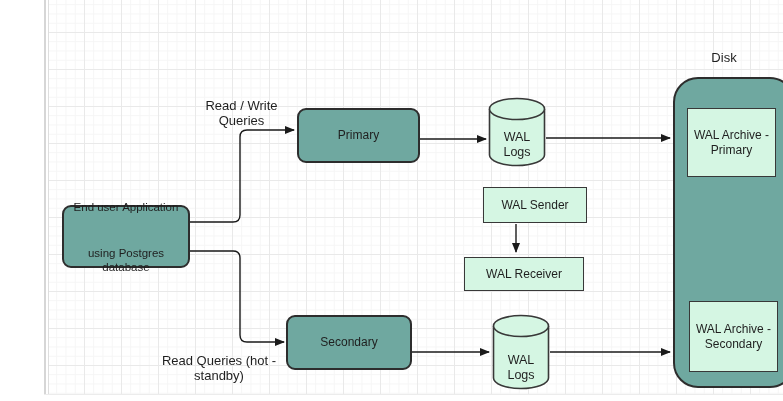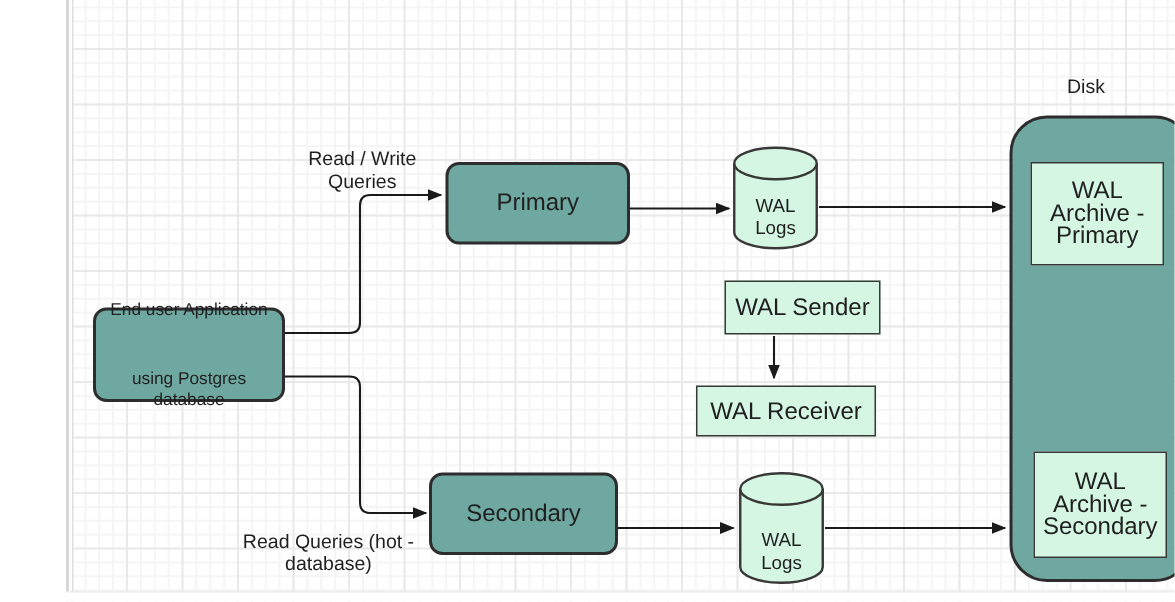--- a/index.html
+++ b/index.html
@@ -18,21 +18,21 @@
     background-size:37px 37px, 37px 37px, 9.25px 9.25px, 9.25px 9.25px;
     background-position:3px 0, 0 -5px, 3px 0, 0 -5px;
     margin-left:44px;
   }
   .node{
     position:absolute;
     box-sizing:border-box;
     display:flex;flex-direction:column;
     align-items:center;justify-content:center;
     text-align:center;
-    font-size:16px;line-height:15px;
+    font-size:12px;line-height:15px;
     z-index:2;
   }
   .teal{
     background:#6FA8A0;
     border:2px solid #2d2d2d;
     border-radius:9px;
   }
   .mint{
     background:#D5F6E3;
     border:1.5px solid #383838;
@@ -147,20 +147,20 @@
     <span>WAL Receiver</span>
   </div>
 
   <div class="edge-label" style="left:140px;top:98px;width:115px;">
     <div>Read / Write</div>
     <div>Queries</div>
   </div>
 
   <div class="edge-label" style="left:105px;top:353px;width:140px;">
     <div>Read Queries (hot -</div>
-    <div>database)</div>
+    <div>standby)</div>
   </div>
 
   <div class="left-edge"></div>
   <div class="gutter" style="right:0;top:0;width:8px;height:100%;"></div>
   <div class="gutter" style="left:0;bottom:0;width:100%;height:6px;border-top:1px solid #ececec;"></div>
 
 </div>
 
 </body></html>

